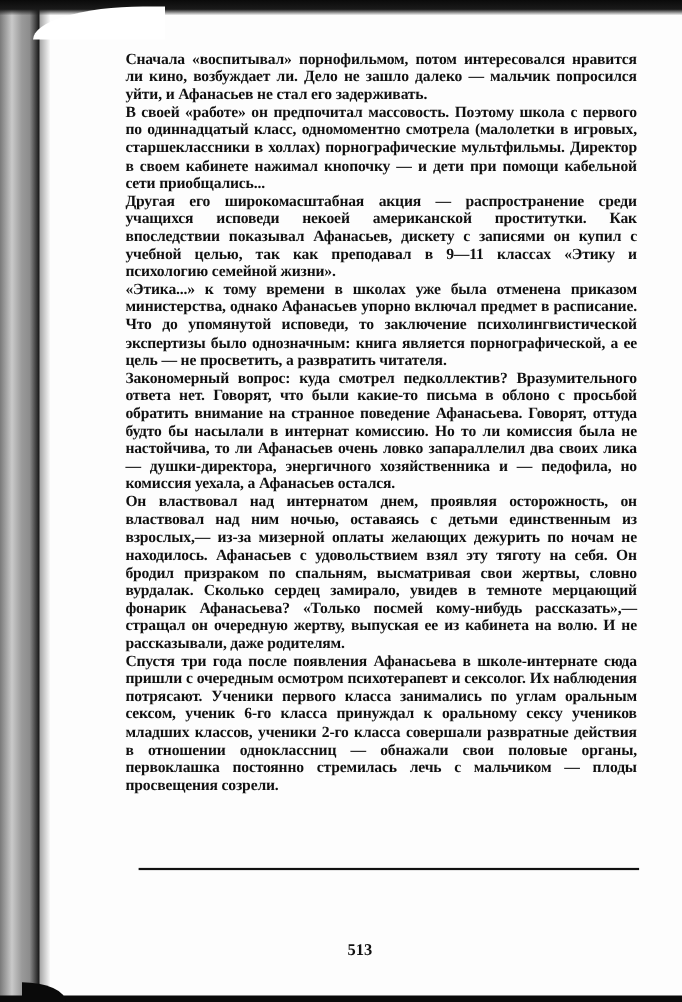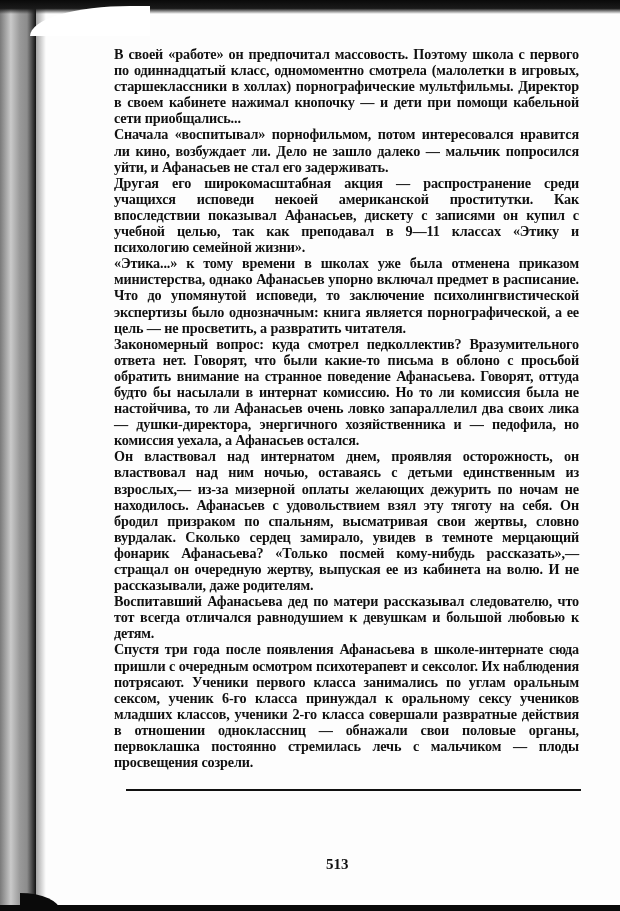--- a/index.html
+++ b/index.html
@@ -41,42 +41,41 @@
       font-size:14.2px; line-height:16.1px; color:#111;
       text-align:justify; font-weight:bold;
       letter-spacing:-0.15px;
     }
     .content p { margin:0; text-indent:0; hyphens:auto; }
     .rule {
       position:absolute; left:126px; top:789px; width:455px; height:2px;
       background:#111;
     }
     .page-number {
-      position:absolute; left:326px; top:856px;
+      position:absolute; left:316px; top:856px;
       font-family:"Liberation Serif","DejaVu Serif",serif;
       font-size:15px; font-weight:bold; color:#111;
     }
   </style>
 </head>
 <body>
 
 <div class="scan">
   <div class="left-gutter"></div>
   <div class="gutter-shadow"></div>
   <div class="top-edge"></div>
   <div class="top-curve"></div>
 
   <div class="content">
+    <p>Сначала «воспитывал» порнофильмом, потом интересовался нравится ли кино, возбуждает ли. Дело не зашло далеко — мальчик попросился уйти, и Афанасьев не стал его задерживать.</p>
     <p>В своей «работе» он предпочитал массовость. Поэтому школа с первого по одиннадцатый класс, одномоментно смотрела (малолетки в игровых, старшеклассники в холлах) порнографические мультфильмы. Директор в своем кабинете нажимал кнопочку — и дети при помощи кабельной сети приобщались...</p>
-    <p>Сначала «воспитывал» порнофильмом, потом интересовался нравится ли кино, возбуждает ли. Дело не зашло далеко — мальчик попросился уйти, и Афанасьев не стал его задерживать.</p>
     <p>Другая его широкомасштабная акция — распространение среди учащихся исповеди некоей американской проститутки. Как впоследствии показывал Афанасьев, дискету с записями он купил с учебной целью, так как преподавал в 9—11 классах «Этику и психологию семейной жизни».</p>
     <p>«Этика...» к тому времени в школах уже была отменена приказом министерства, однако Афанасьев упорно включал предмет в расписание. Что до упомянутой исповеди, то заключение психолингвистической экспертизы было однозначным: книга является порнографической, а ее цель — не просветить, а развратить читателя.</p>
     <p>Закономерный вопрос: куда смотрел педколлектив? Вразумительного ответа нет. Говорят, что были какие-то письма в облоно с просьбой обратить внимание на странное поведение Афанасьева. Говорят, оттуда будто бы насылали в интернат комиссию. Но то ли комиссия была не настойчива, то ли Афанасьев очень ловко запараллелил два своих лика — душки-директора, энергичного хозяйственника и — педофила, но комиссия уехала, а Афанасьев остался.</p>
     <p>Он властвовал над интернатом днем, проявляя осторожность, он властвовал над ним ночью, оставаясь с детьми единственным из взрослых,— из-за мизерной оплаты желающих дежурить по ночам не находилось. Афанасьев с удовольствием взял эту тяготу на себя. Он бродил призраком по спальням, высматривая свои жертвы, словно вурдалак. Сколько сердец замирало, увидев в темноте мерцающий фонарик Афанасьева? «Только посмей кому-нибудь рассказать»,— стращал он очередную жертву, выпуская ее из кабинета на волю. И не рассказывали, даже родителям.</p>
-    <p>Воспитавший Афанасьева дед по матери рассказывал следователю, что тот всегда отличался равнодушием к девушкам и большой любовью к детям.</p>
     <p>Спустя три года после появления Афанасьева в школе-интернате сюда пришли с очередным осмотром психотерапевт и сексолог. Их наблюдения потрясают. Ученики первого класса занимались по углам оральным сексом, ученик 6-го класса принуждал к оральному сексу учеников младших классов, ученики 2-го класса совершали развратные действия в отношении одноклассниц — обнажали свои половые органы, первоклашка постоянно стремилась лечь с мальчиком — плоды просвещения созрели.</p>
   </div>
 
   <div class="rule"></div>
   <div class="page-number">513</div>
 
   <div class="bottom-edge"></div>
   <div class="bottom-corner"></div>
 </div>
 

